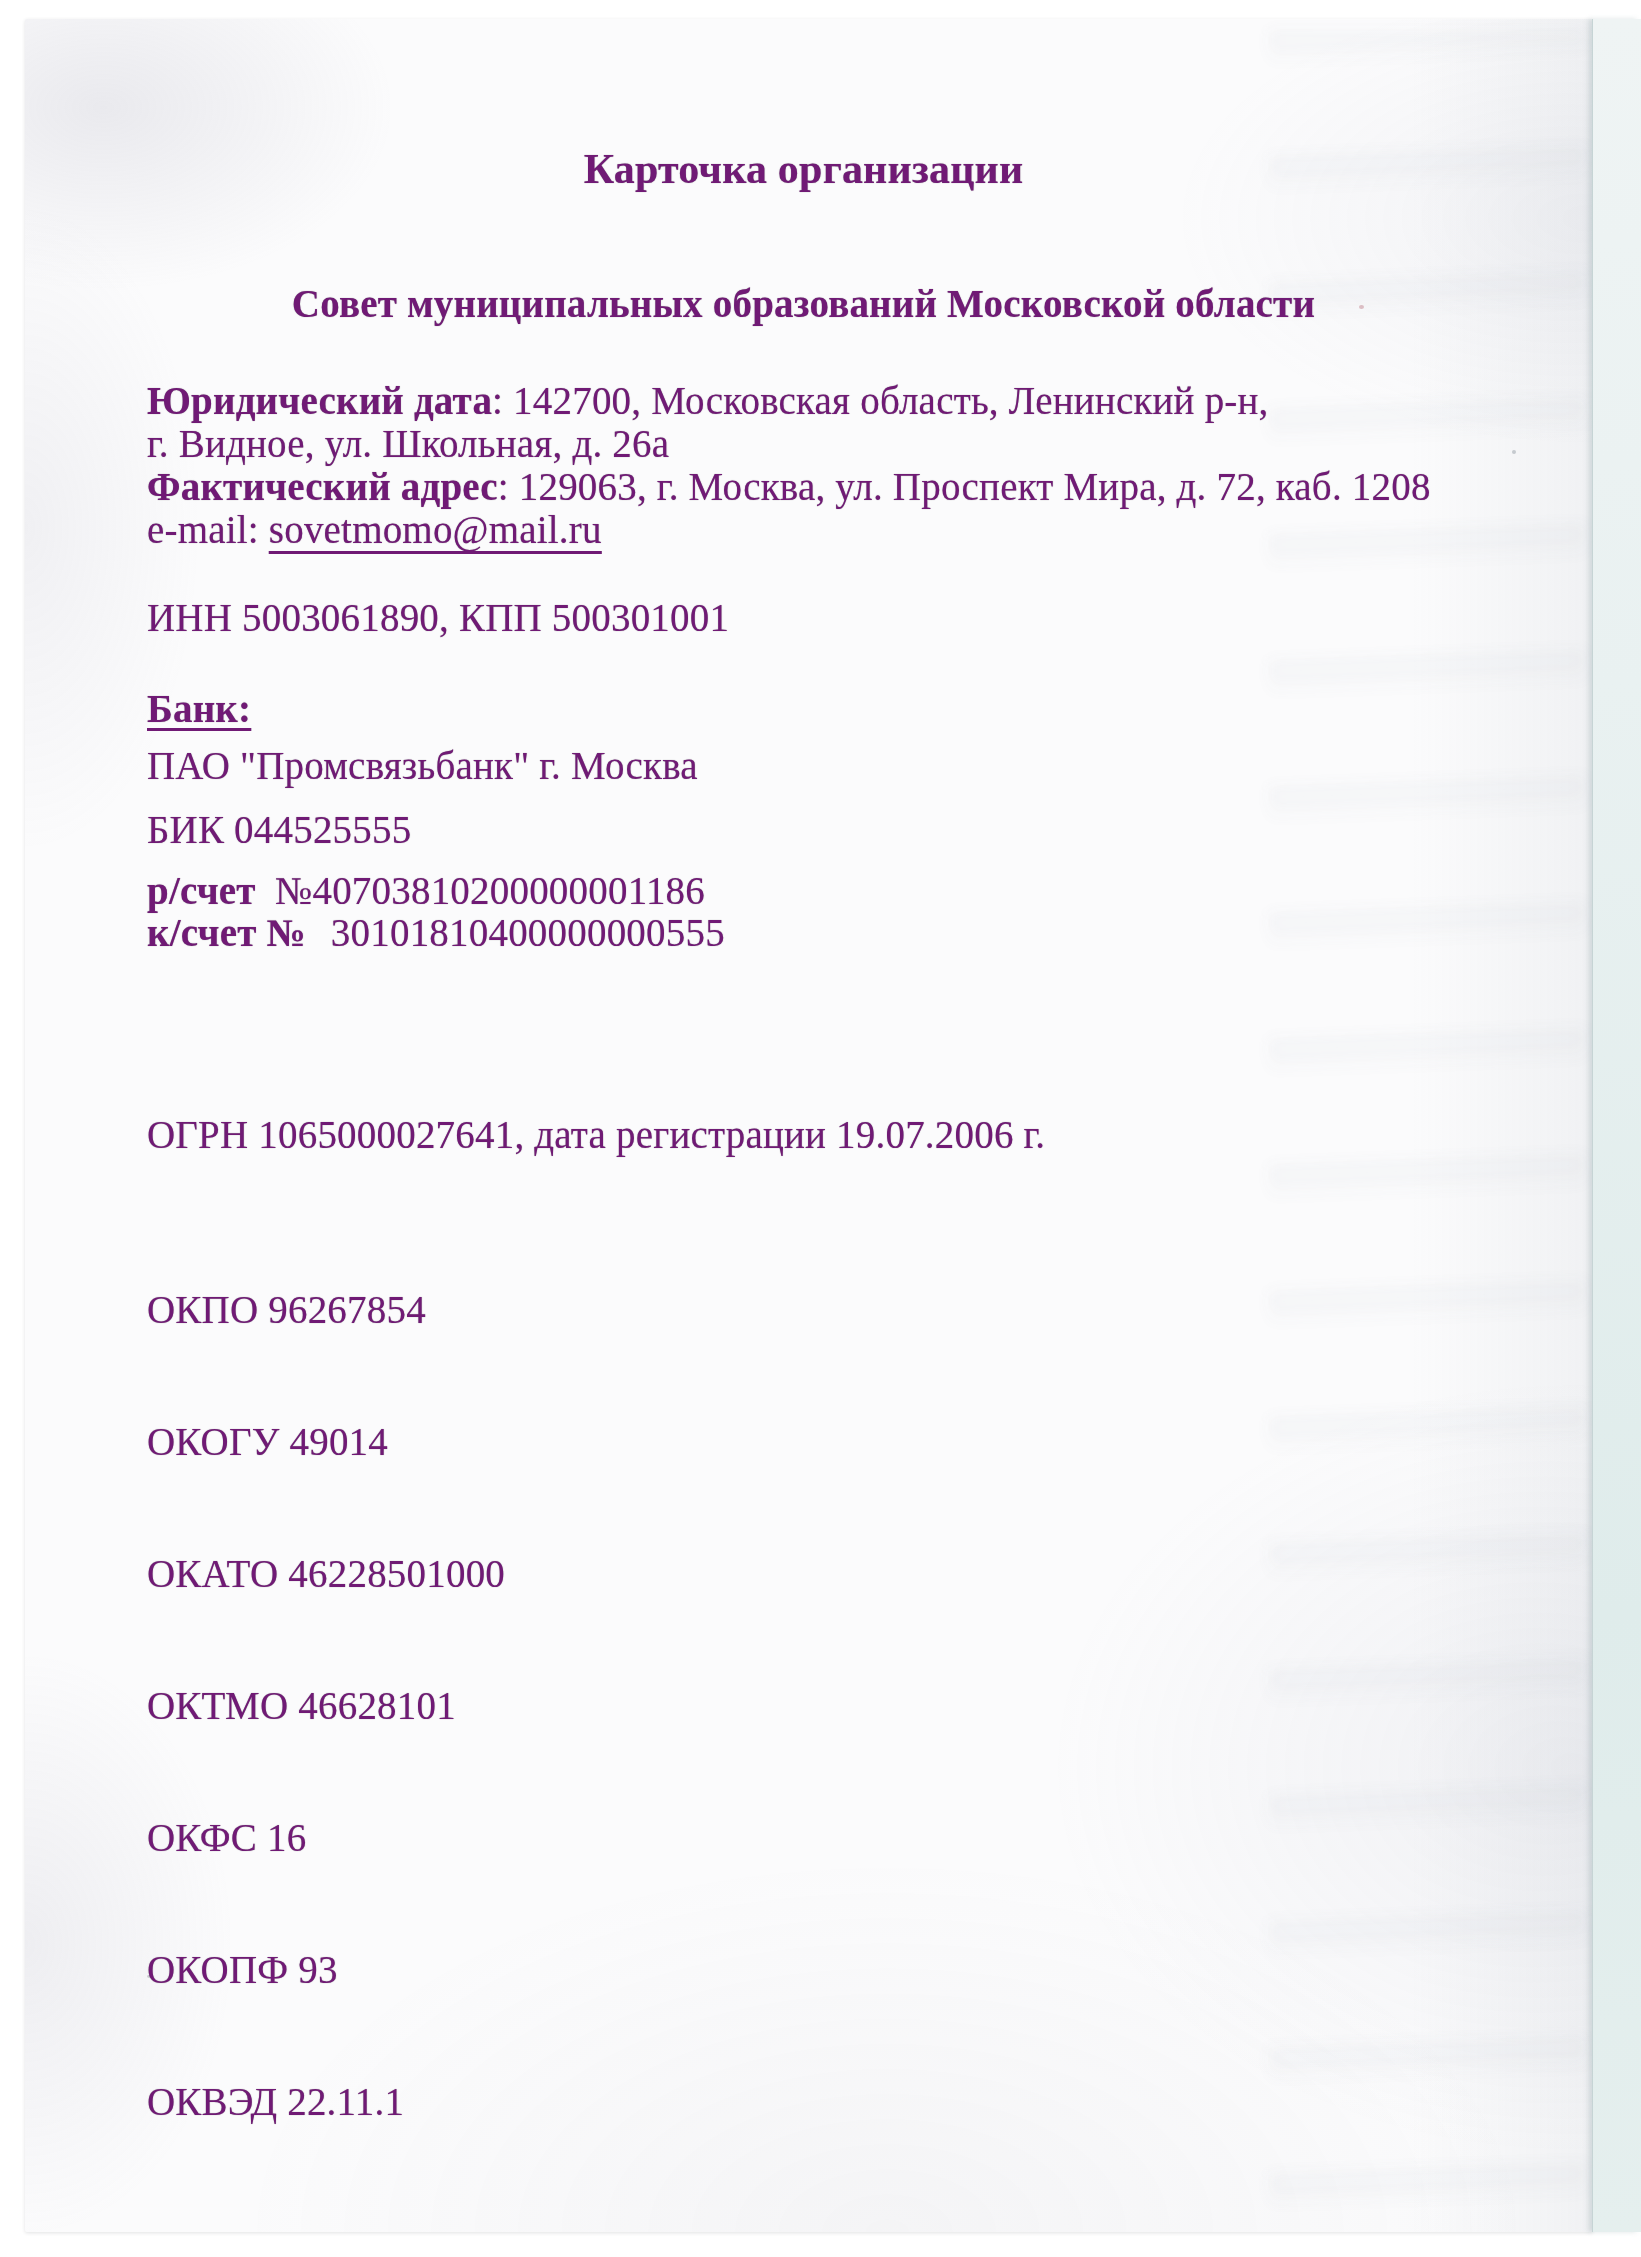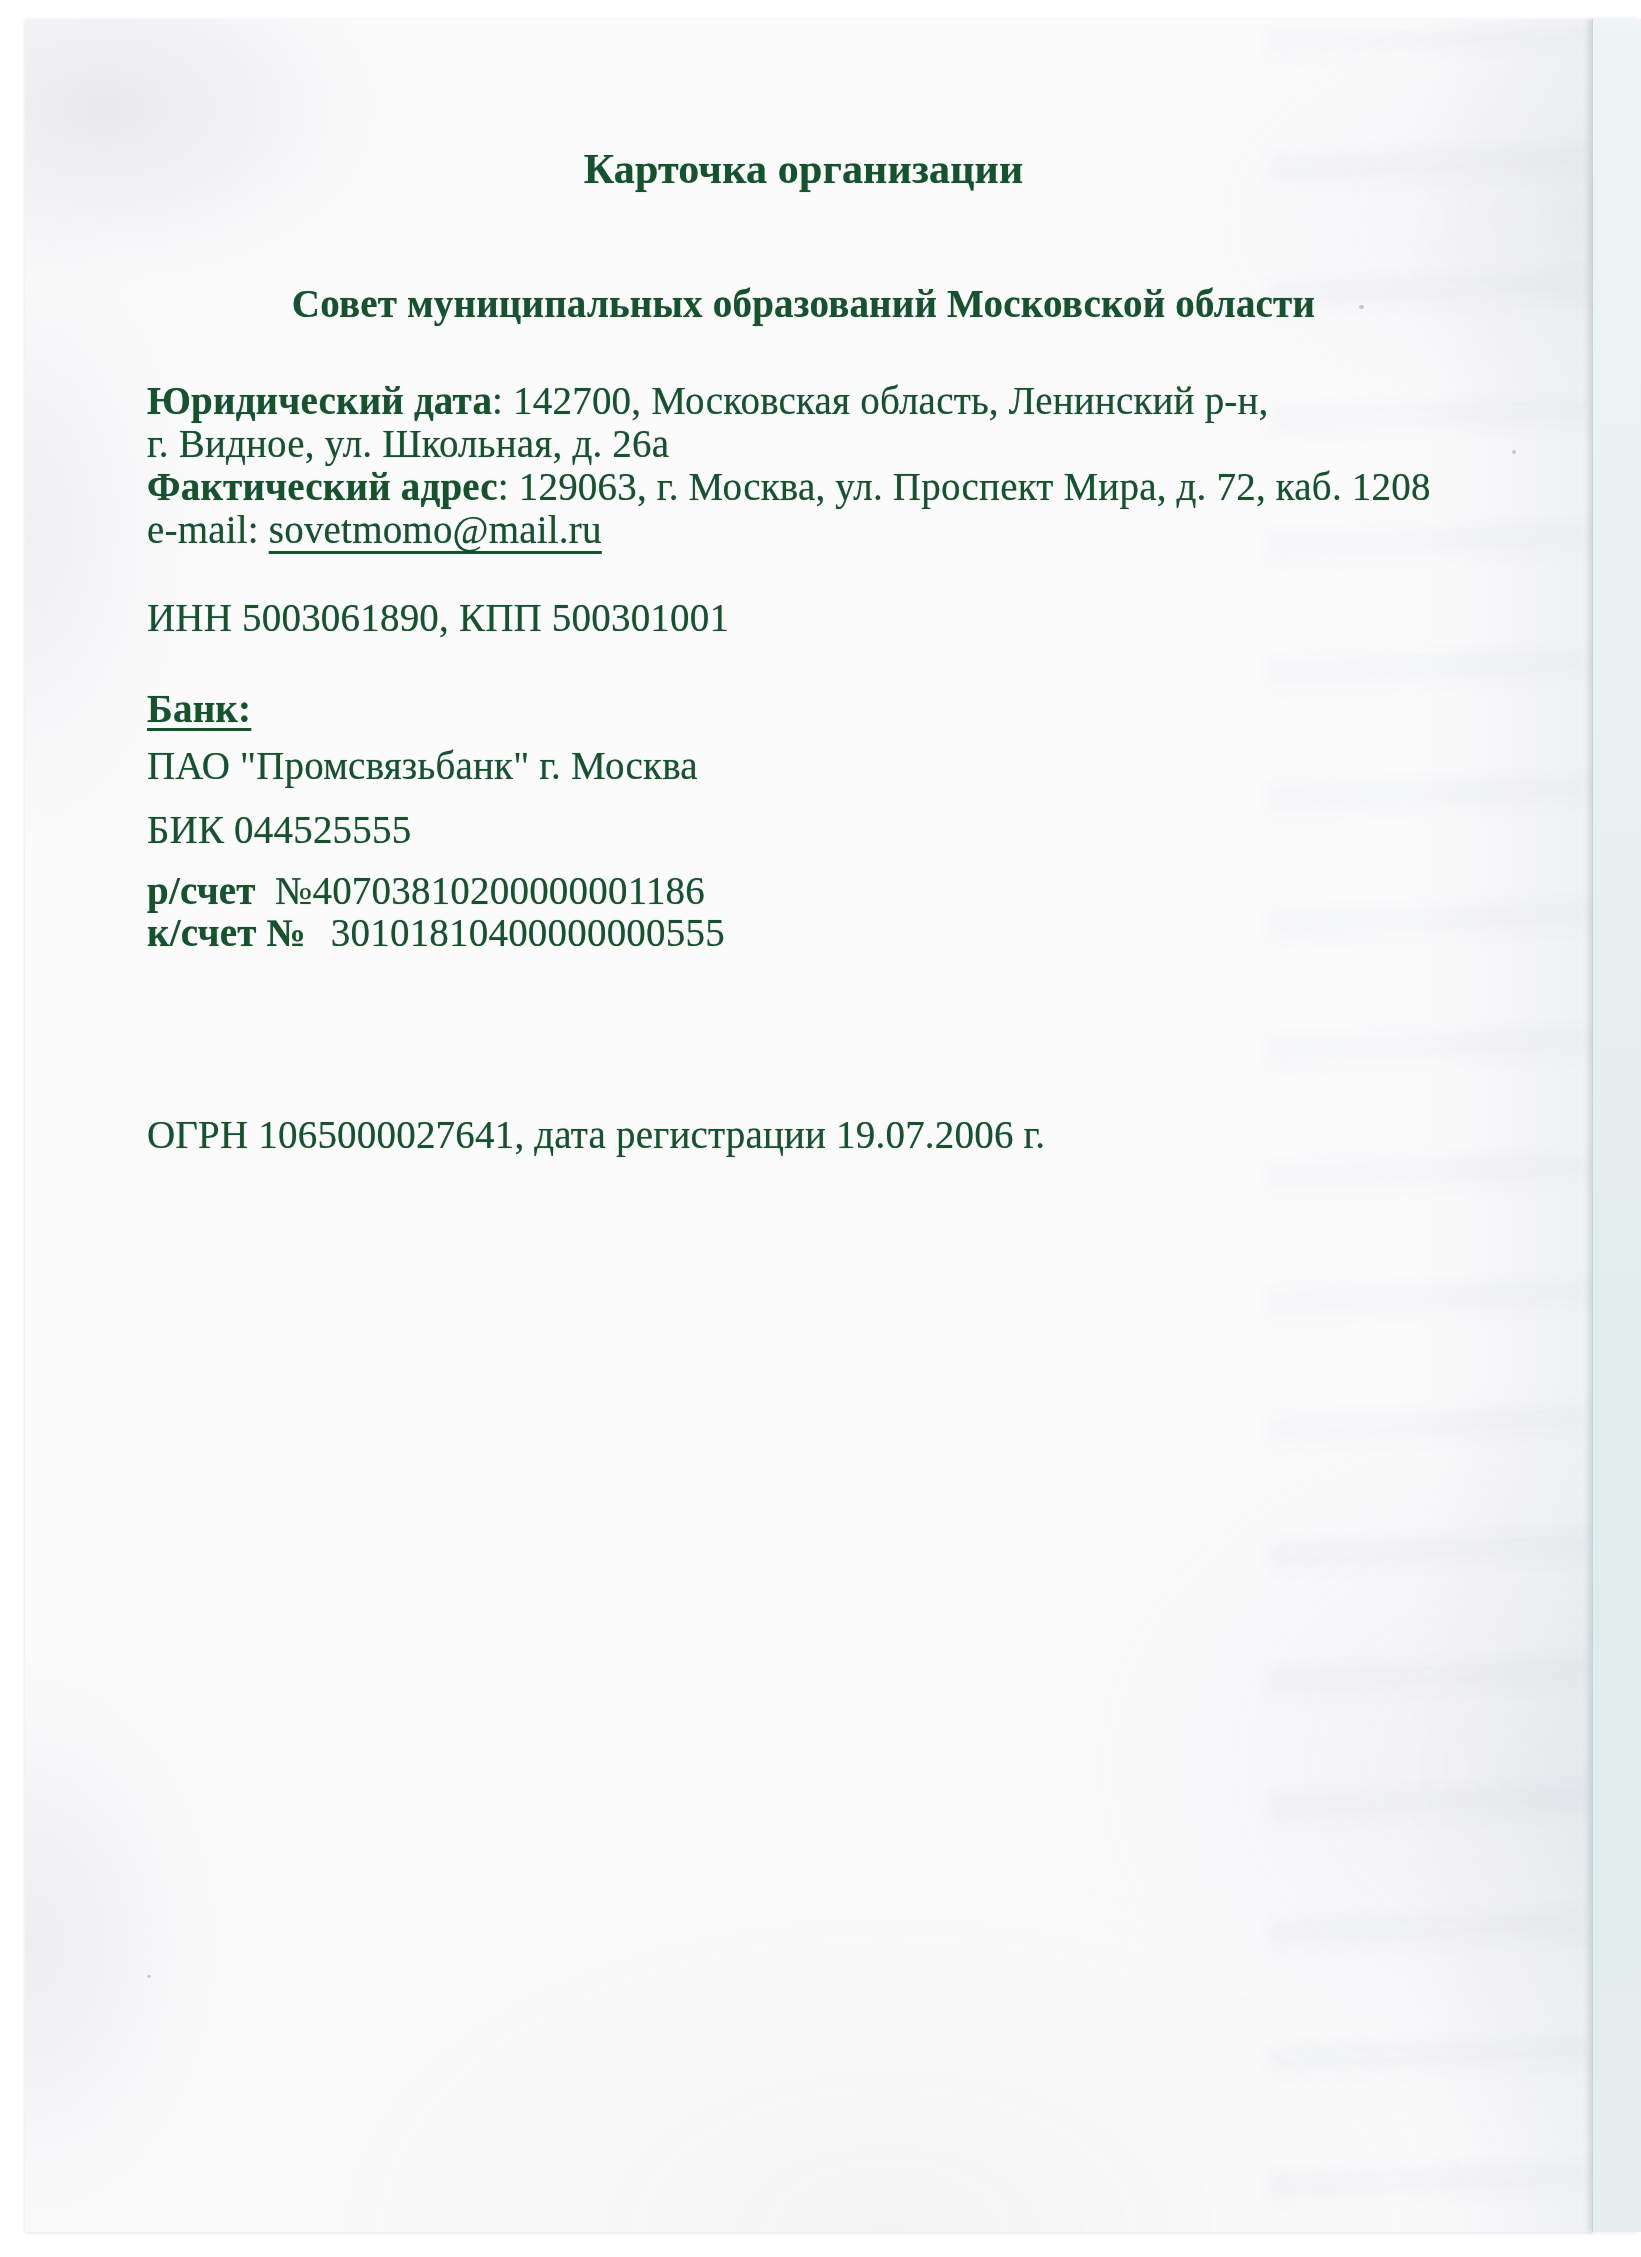--- a/index.html
+++ b/index.html
@@ -9,21 +9,21 @@
     height: 2257px;
     background: #ffffff;
     overflow: hidden;
   }
   .scan {
     position: relative;
     width: 1641px;
     height: 2257px;
     background: #ffffff;
     font-family: "Liberation Serif", "DejaVu Serif", serif;
-    color: #14532d;
+    color: #701a75;
   }
   
   .paper {
     position: absolute;
     left: 25px;
     top: 19.3px;
     width: 1568px;
     height: 2213px;
     background: #fbfbfc;
     border-radius: 1.9px;
@@ -144,16 +144,25 @@
 
     <div class="line bank-name">ПАО "Промсвязьбанк" г. Москва</div>
 
     <div class="line bik">БИК 044525555</div>
 
     <div class="blk accounts"><span class="b">р/счет</span><span class="gap-2">№40703810200000001186</span><br><span class="b">к/счет №</span><span class="gap-1">30101810400000000555</span></div>
 
 
     <div class="line ogrn">ОГРН 1065000027641, дата регистрации 19.07.2006 г.</div>
 
+    <div class="blk codes">
+      <div>ОКПО 96267854</div>
+      <div>ОКОГУ 49014</div>
+      <div>ОКАТО 46228501000</div>
+      <div>ОКТМО 46628101</div>
+      <div>ОКФС 16</div>
+      <div>ОКОПФ 93</div>
+      <div>ОКВЭД 22.11.1</div>
+    </div>
 
   </div>
 </div>
 
 
 </body></html>

